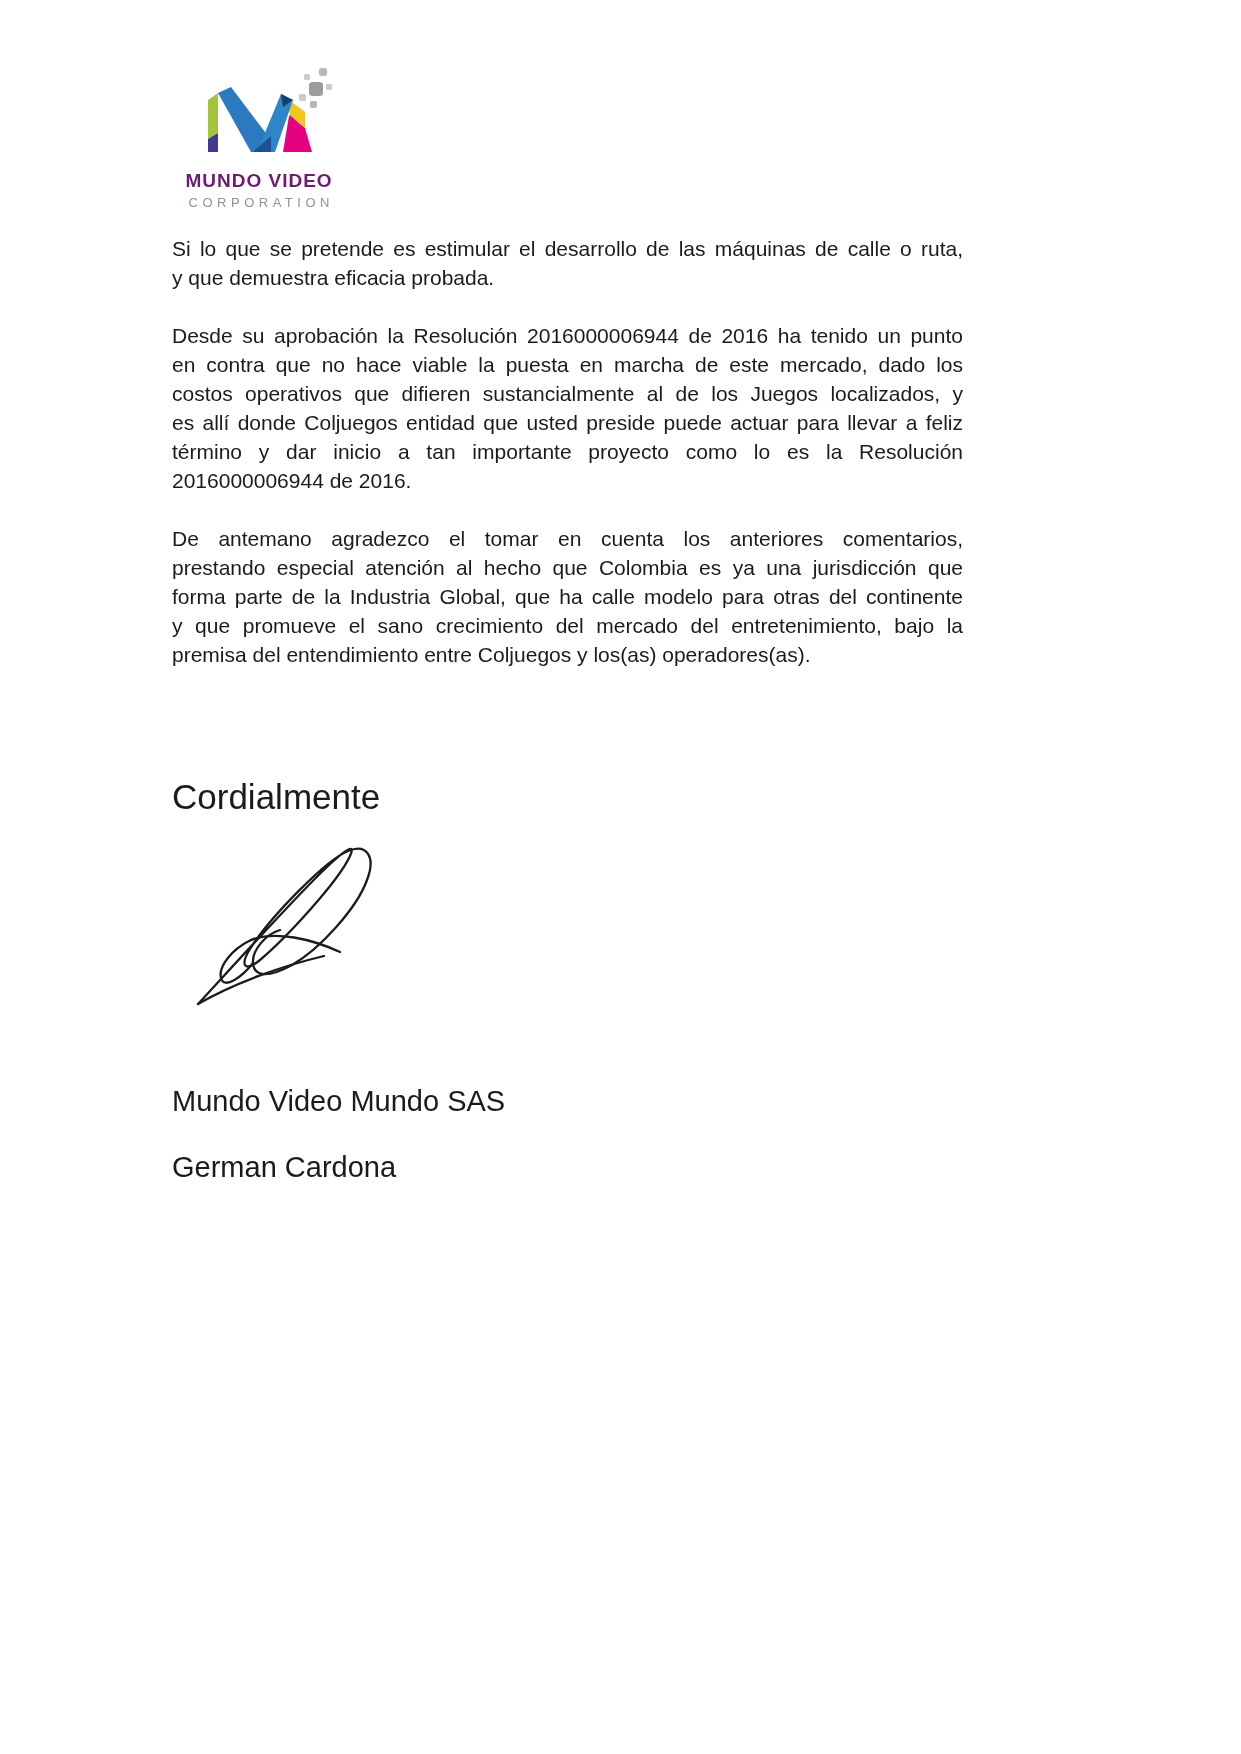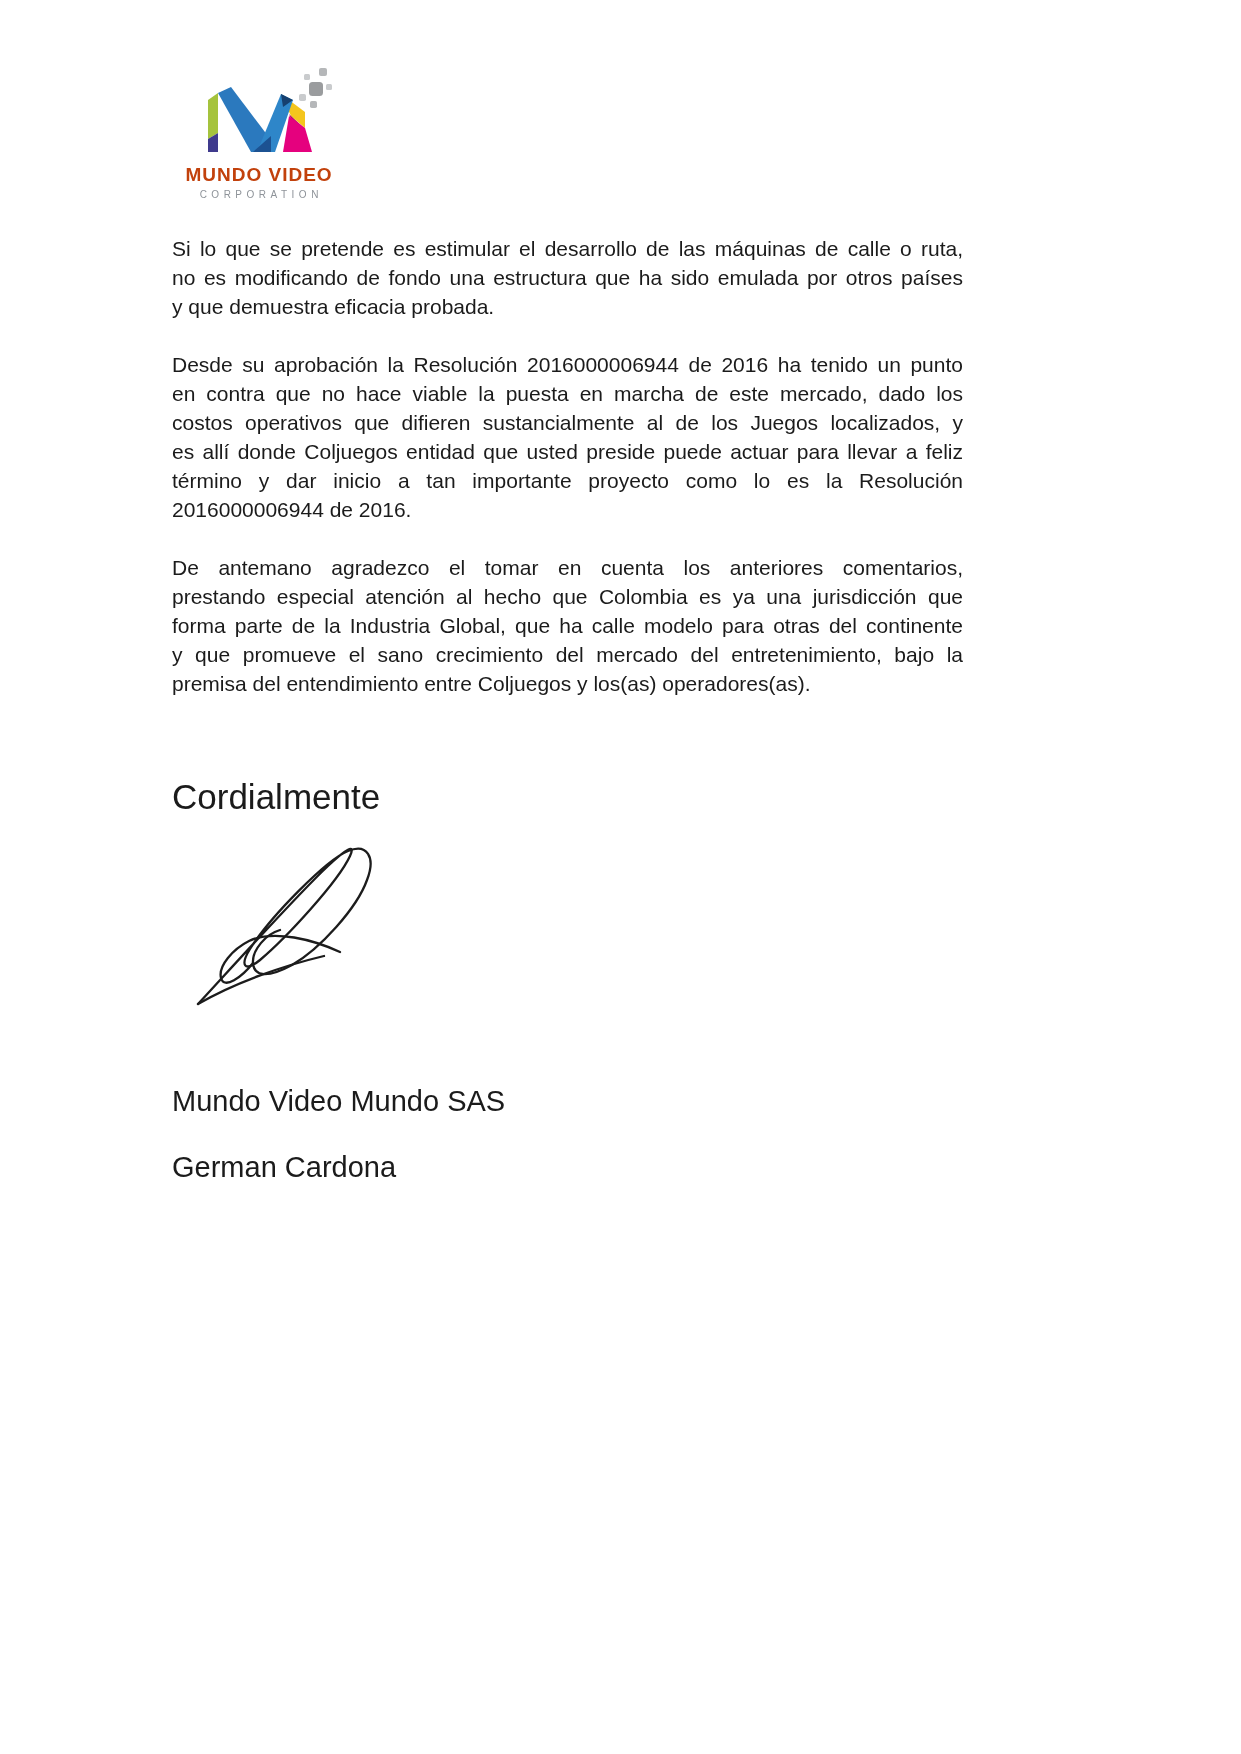--- a/index.html
+++ b/index.html
@@ -11,31 +11,31 @@
     margin: 0 auto;
     font-family: "Liberation Sans", sans-serif;
     color: #1b1b1b;
     overflow: hidden;
   }
 
   
   .logo { position: absolute; left: 183px; top: 60px; width: 152px; }
   .logo svg { display: block; }
   .brand {
-    margin-top: 10px;
+    margin-top: 16px;
     font-size: 19px;
     font-weight: bold;
     letter-spacing: 1px;
     text-align: center;
-    color: #c2410c;
+    color: #701a75;
     white-space: nowrap;
   }
   .corp {
     margin-top: 3px;
-    font-size: 10px;
+    font-size: 13px;
     letter-spacing: 4.5px;
     padding-left: 4.5px; 
     text-align: center;
     color: #8e9399;
     white-space: nowrap;
   }
 
   
   .body-text {
     position: absolute;
@@ -99,21 +99,20 @@
       <polygon points="70,92 88,76 88,92" fill="#1c5292"></polygon>
       <polygon points="98,34 110,40 100,47" fill="#16406f"></polygon>
     </svg>
     <div class="brand">MUNDO VIDEO</div>
     <div class="corp">CORPORATION</div>
   </div>
 
   <div class="body-text">
       <div class="para">
         <div class="line">Si lo que se pretende es estimular el desarrollo de las máquinas de calle o ruta,</div>
-        <div class="line">no es modificando de fondo una estructura que ha sido emulada por otros países</div>
         <div class="line last">y que demuestra eficacia probada.</div>
       </div>
       <div class="para">
         <div class="line">Desde su aprobación la Resolución 2016000006944 de 2016 ha tenido un punto</div>
         <div class="line">en contra que no hace viable la puesta en marcha de este mercado, dado los</div>
         <div class="line">costos operativos que difieren sustancialmente al de los Juegos localizados, y</div>
         <div class="line">es allí donde Coljuegos entidad que usted preside puede actuar para llevar a feliz</div>
         <div class="line">término y dar inicio a tan importante proyecto como lo es la Resolución</div>
         <div class="line last">2016000006944 de 2016.</div>
       </div>

